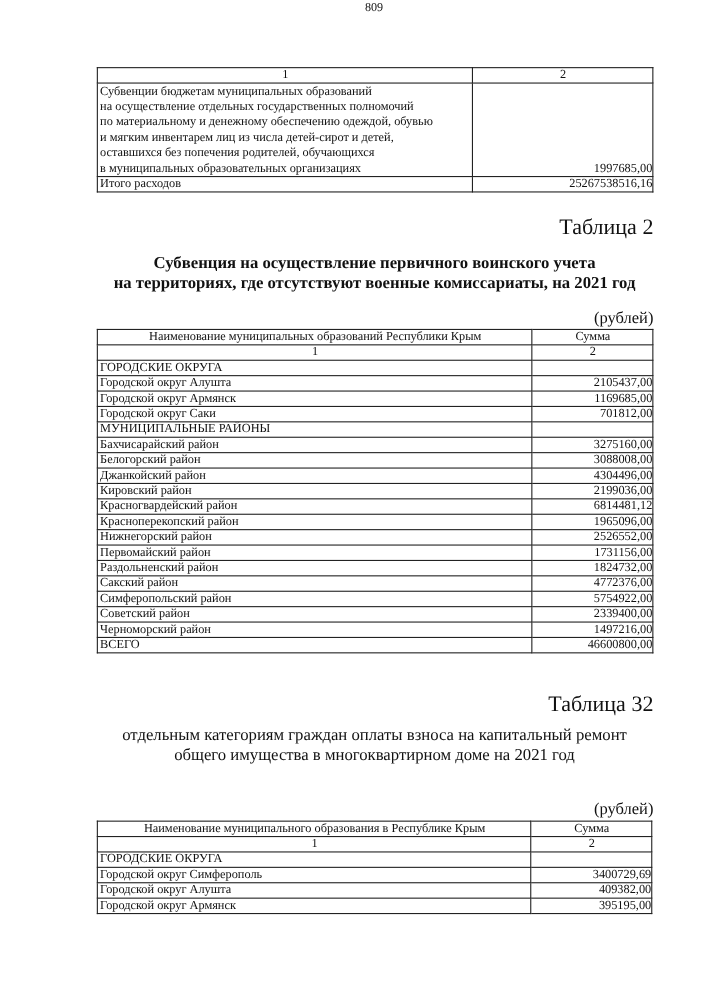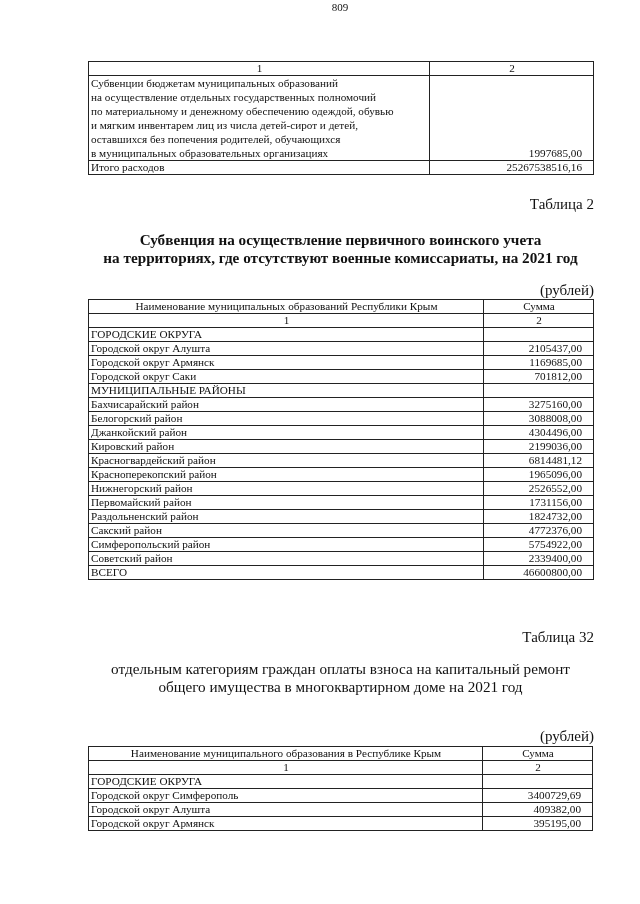--- a/index.html
+++ b/index.html
@@ -31,31 +31,31 @@
       table-layout: fixed;
     }
     table.doc td {
       border: 1px solid #222222;
       padding: 0 1px 0 2px;
       vertical-align: bottom;
       white-space: nowrap;
       overflow: hidden;
     }
     table.doc td.c { text-align: center; }
-    table.doc td.r { text-align: right; padding-right: 11px; }
+    table.doc td.r { text-align: right; padding-right: 0; }
     table.doc td.b { font-weight: normal; }
     table.doc tr.row td { height: 13px; }
     #t1 { left: 88px; top: 61px; width: 505px; }
     #t1 .multi { white-space: normal; line-height: 14px; }
     #t2 { left: 88px; top: 299px; width: 505px; border-radius: 15px; }
     #t3 { left: 88px; top: 746px; width: 504px; }
     .table-label {
       position: absolute;
       right: 46px;
-      font-size: 15px;
+      font-size: 20px;
     }
     .table-title {
       position: absolute;
       left: 88px;
       width: 505px;
       text-align: center;
       font-size: 15.2px;
       line-height: 18px;
     }
     .units {
@@ -180,20 +180,24 @@
       </tr>
   <tr class="row">
         <td>Симферопольский район</td>
         <td class="r">5754922,00</td>
       </tr>
   <tr class="row">
         <td>Советский район</td>
         <td class="r">2339400,00</td>
       </tr>
   <tr class="row">
+        <td>Черноморский район</td>
+        <td class="r">1497216,00</td>
+      </tr>
+  <tr class="row">
     <td class="b">ВСЕГО</td>
     <td class="r b">46600800,00</td>
   </tr>
 </tbody>
   </table>
 
 <div class="table-label" style="top:629px;">Таблица 32</div>
 <div class="table-title" style="top:660px;">
   <div>отдельным категориям граждан оплаты взноса на капитальный ремонт</div>
   <div>общего имущества в многоквартирном доме на 2021 год</div>

